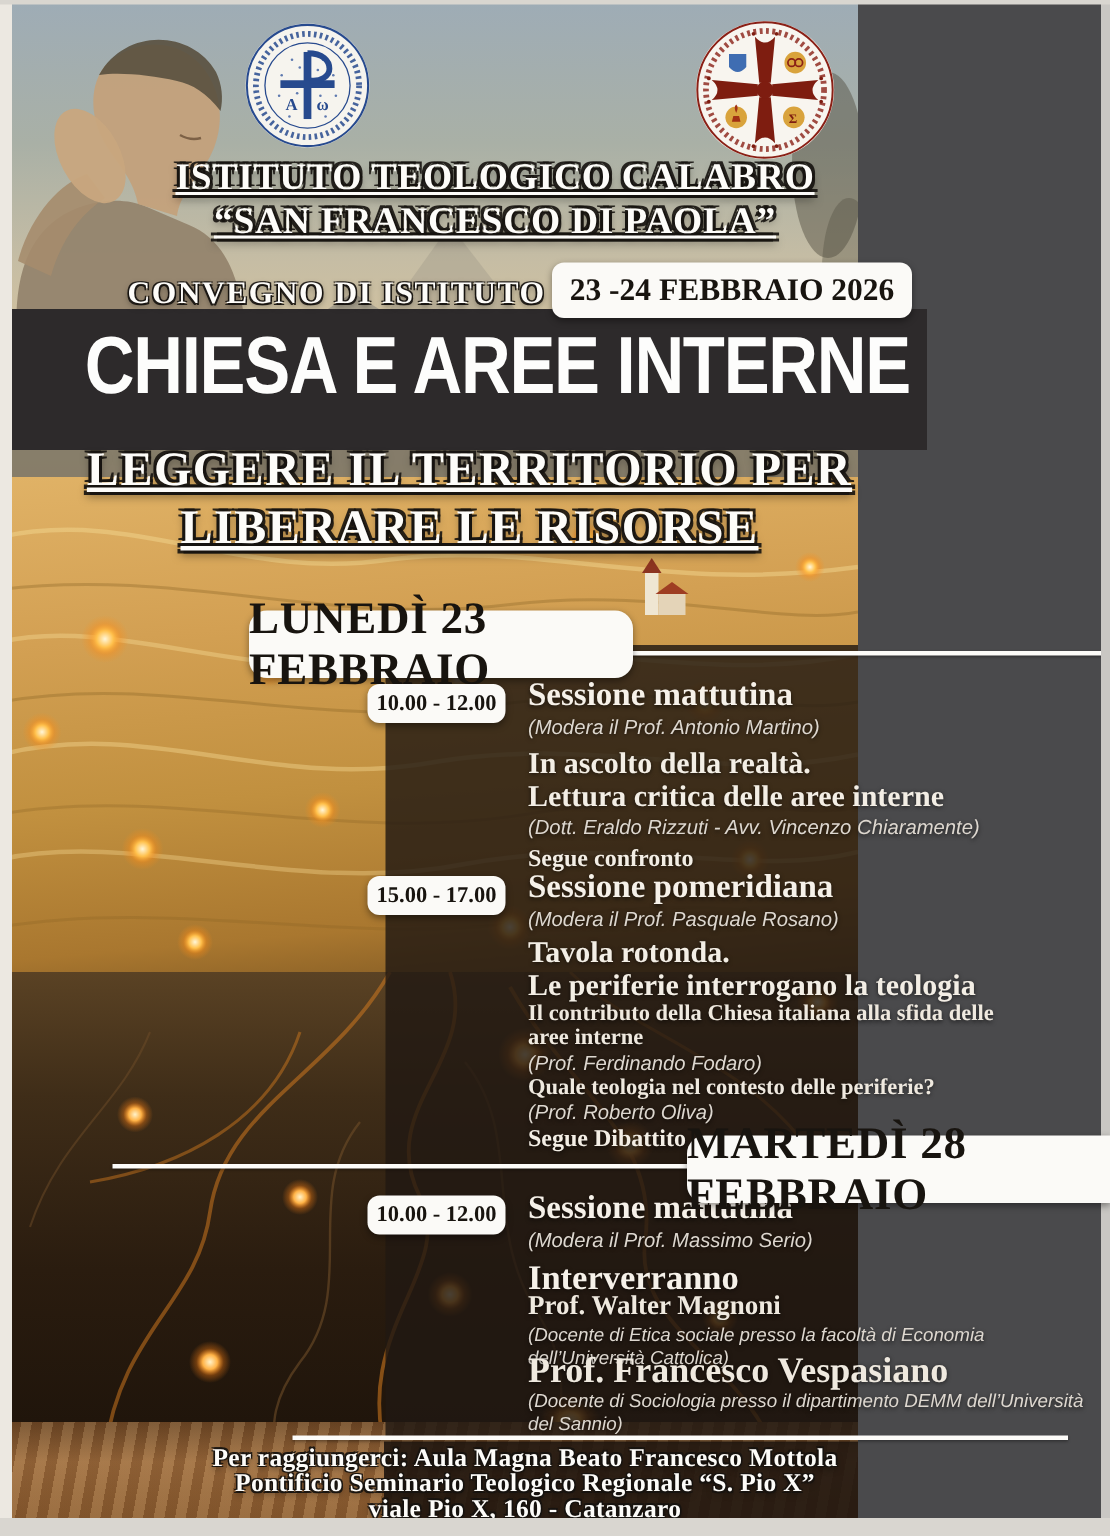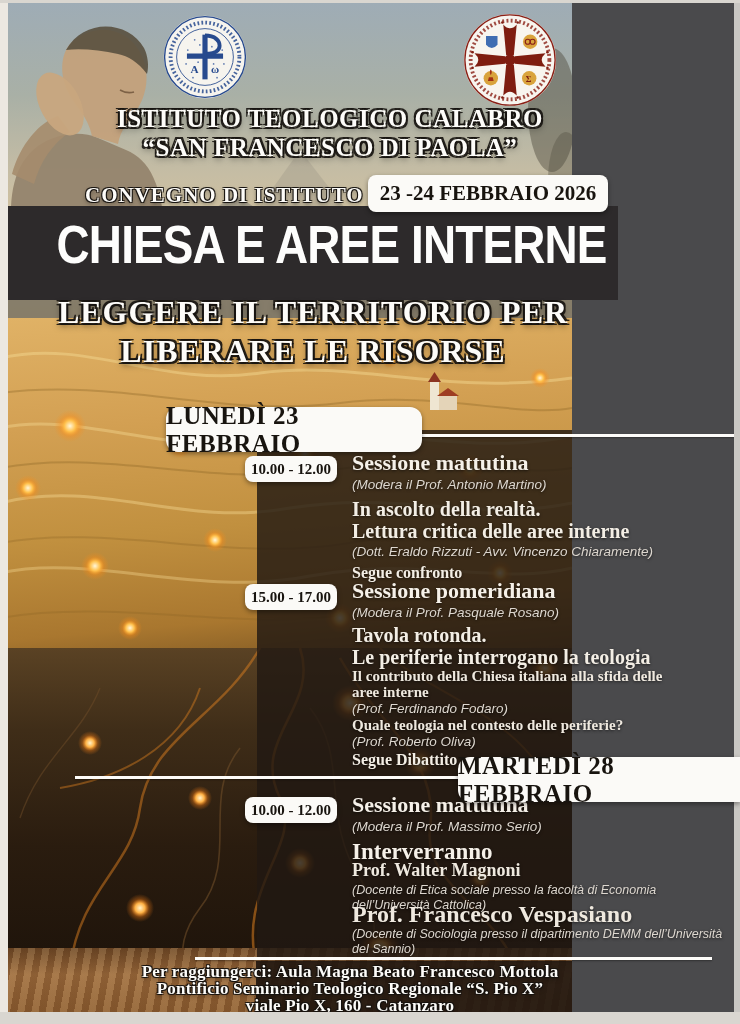--- a/index.html
+++ b/index.html
@@ -26,21 +26,21 @@
   
   .edge-left{left:0;top:0;width:8px;height:1024px;background:#ece8e1;z-index:9;}
   .edge-right{left:734px;top:0;width:6px;height:1024px;background:#c9c7c3;z-index:9;}
   .edge-bottom{left:0;top:1012px;width:740px;height:12px;background:#d9d6d0;z-index:9;}
   .edge-top{left:0;top:0;width:740px;height:3px;background:#d9d6d0;z-index:9;}
 
   
   .sb{font-family:"Liberation Serif",serif;font-weight:700;}
   .white{color:#fdfcf9;}
   .outl{text-shadow:-2px -2px 0 rgba(22,19,16,.9),2px -2px 0 rgba(22,19,16,.9),
-        -2px 2px 0 rgba(22,19,16,.9),2px 2px 0 rgba(22,19,16,.9),0 3px 6px rgba(0,0,0,.5);}
+        -2px 2px 0 rgba(22,19,16,.9),2px 2px 0 rgba(22,19,16,.9),0 3px 6px rgba(0,0,0,.5);text-decoration:underline;}
   .outl-sm{text-shadow:-1px -1px 0 rgba(22,19,16,.9),1px -1px 0 rgba(22,19,16,.9),
         -1px 1px 0 rgba(22,19,16,.9),1px 1px 0 rgba(22,19,16,.9),0 2px 4px rgba(0,0,0,.5);}
   .soft{text-shadow:0 1px 3px rgba(0,0,0,.6);}
   .ital{font-family:"Liberation Sans",sans-serif;font-style:italic;font-weight:400;color:#ddd7cf;}
 
   .badge{background:#fbfaf7;color:#18140f;border-radius:8px;
          box-shadow:0 2px 5px rgba(0,0,0,.4);display:flex;align-items:center;justify-content:center;
          font-family:"Liberation Serif",serif;font-weight:700;z-index:5;}
 
   
@@ -51,21 +51,21 @@
   .kicker{left:85px;top:183px;font-size:21px;letter-spacing:1px;z-index:5;}
   .date-badge{left:368px;top:175px;width:240px;height:37px;font-size:21px;z-index:5;}
 
   .main-title{left:8px;top:214px;width:610px;text-align:center;z-index:5;color:#fdfdfc;
               font-family:"Liberation Sans",sans-serif;font-weight:700;font-size:54px;line-height:60px;}
   .main-title span{display:inline-block;transform:scaleX(.85);letter-spacing:-1px;white-space:nowrap;}
   .subtitle{left:8px;width:610px;text-align:center;z-index:5;font-size:32px;letter-spacing:1px;z-index:5;}
 
   
   .rule{background:#fdfcf9;height:3px;z-index:4;box-shadow:0 1px 2px rgba(0,0,0,.35);}
-  .day-badge{height:45px;font-size:25px;letter-spacing:.5px;border-radius:12px;}
+  .day-badge{height:45px;font-size:30px;letter-spacing:.5px;border-radius:12px;}
   .lunedi{left:166px;top:407px;width:256px;}
   .martedi{left:458px;top:757px;width:282px;border-radius:12px 0 0 12px;z-index:10;}
 
   .time-badge{width:92px;height:26px;font-size:15px;border-radius:8px;}
   .s-title{font-size:22px;z-index:5;color:#f6f1e9;}
   .s-mod{font-size:13.5px;z-index:5;}
   .s-talk{font-size:20px;z-index:5;color:#f3eee5;}
   .s-item{font-size:15px;line-height:16px;z-index:5;color:#efe9df;}
   .s-follow{font-size:16px;z-index:5;color:#f3eee5;}
   .s-bio{font-size:12.5px;line-height:14.5px;z-index:5;}

